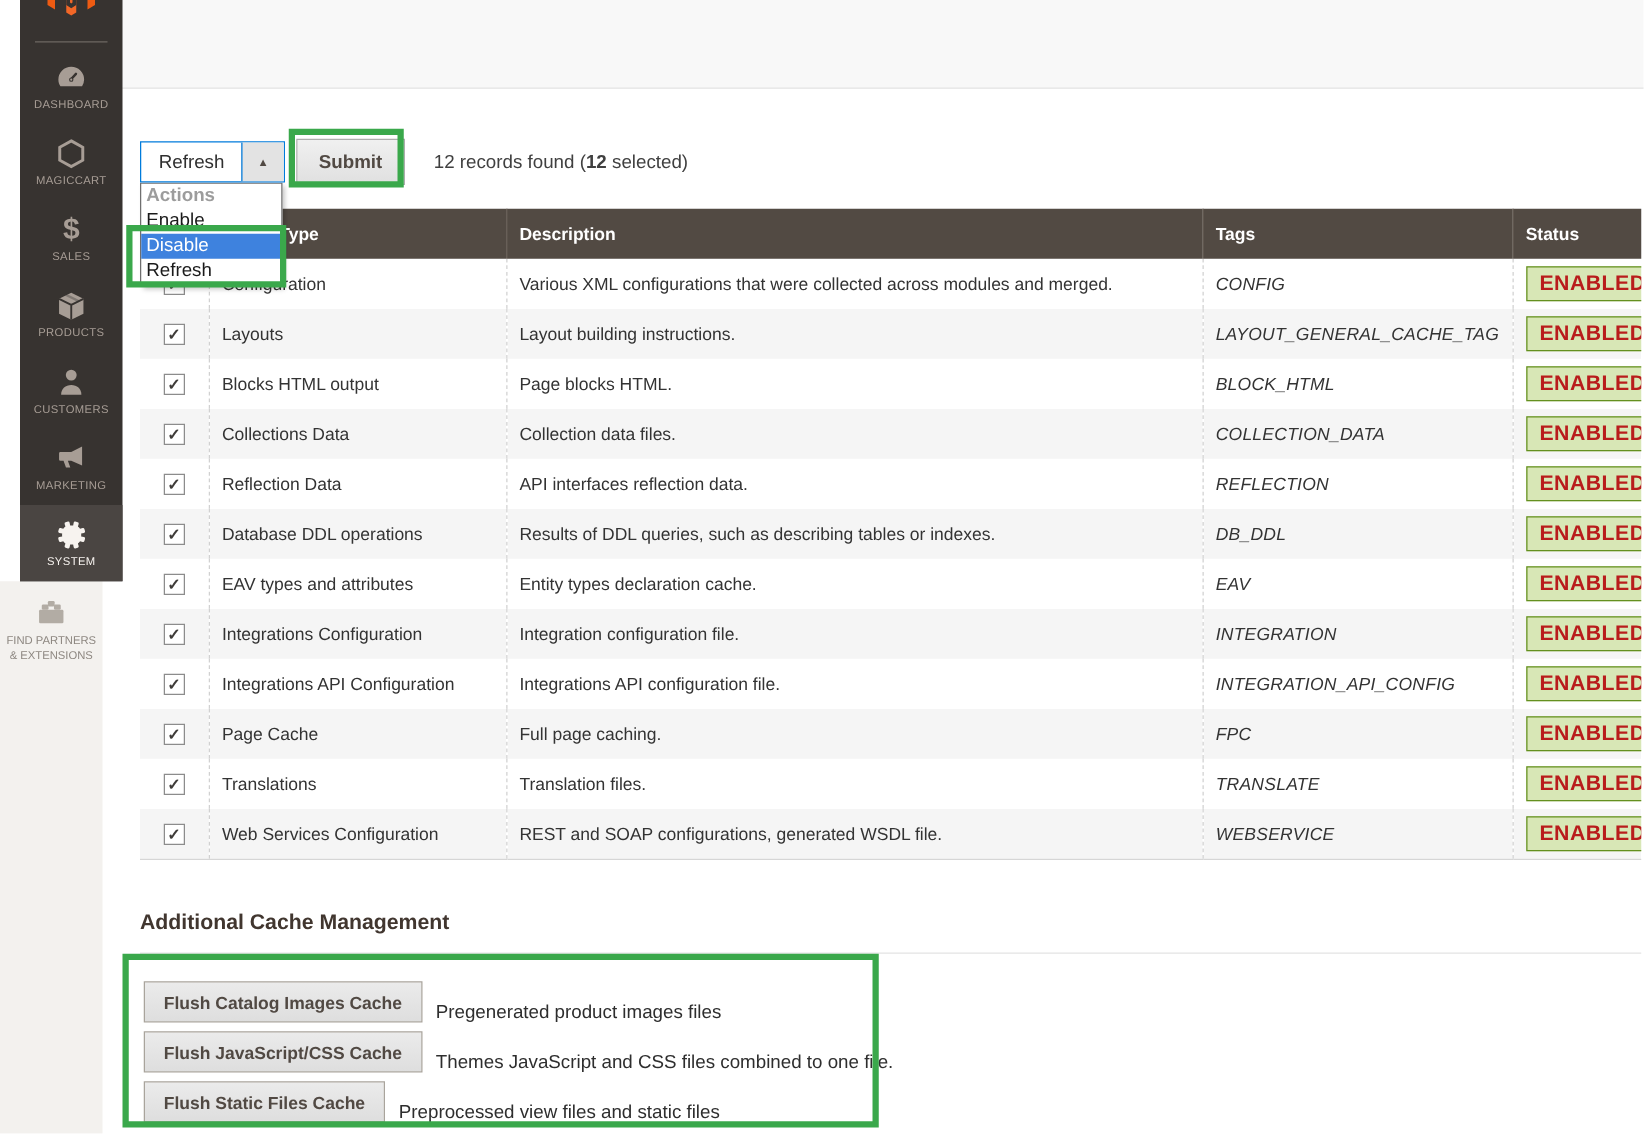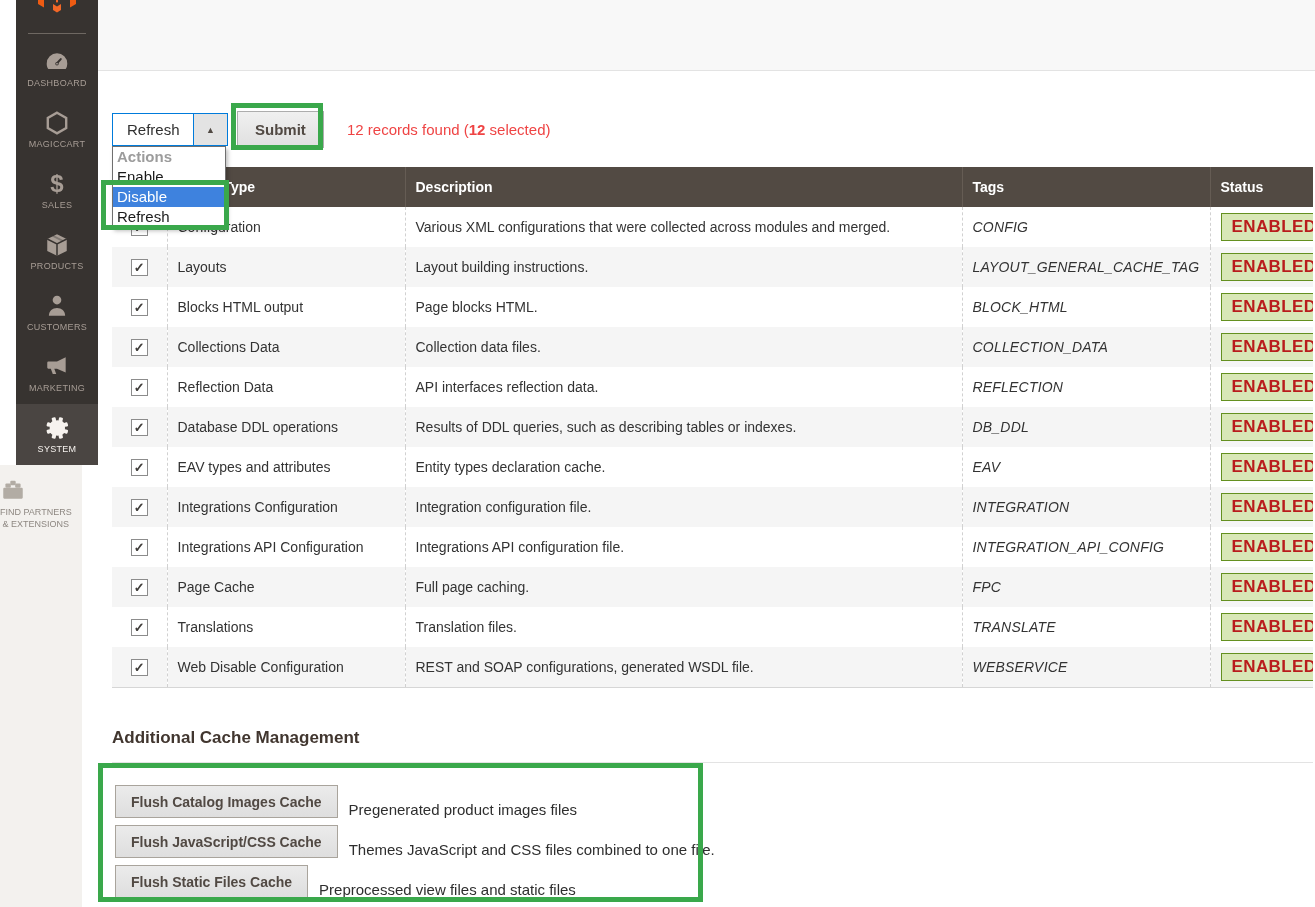--- a/index.html
+++ b/index.html
@@ -12,35 +12,35 @@
   .logo-wrap { position:absolute; left:19px; top:-27px; width:44px; height:44px; overflow:visible; }
   .sidebar-divider { position:absolute; left:12px; top:33px; width:58px; height:1px; background:#6e6862; }
   .nav-items { position:absolute; left:0; top:38px; width:82px; }
   .nav-item { height:61px; display:flex; flex-direction:column; align-items:center; justify-content:center; gap:3px; color:#a79d95; cursor:pointer; }
   .nav-item.active { background:#4a4542; color:#f7f3ef; }
   .nav-icon { width:26px; height:26px; display:flex; align-items:center; justify-content:center; }
   .nav-icon svg { width:26px; height:26px; }
   .dollar-glyph { font-size:24px; font-weight:bold; line-height:1; }
   .nav-label { font-size:9px; letter-spacing:.3px; color:inherit; text-align:center; line-height:1.2; }
   .sidebar-footer { position:absolute; left:0; top:465px; width:82px; height:442px; background:#f3f1ee; z-index:4; }
-  .footer-item { margin-top:12px; display:flex; flex-direction:column; align-items:flex-start; gap:3px; color:#8d8781; cursor:pointer; }
+  .footer-item { margin-top:12px; display:flex; flex-direction:column; align-items:center; gap:3px; color:#8d8781; cursor:pointer; }
   .footer-item .nav-icon { color:#b2aca4; }
   .footer-label { font-size:9px; color:#8d8781; text-align:center; line-height:1.35; }
 
   
   .top-band { position:absolute; left:82px; top:0; width:1233px; height:71px; background:#f8f8f8; border-bottom:1px solid #e3e3e3; z-index:1; }
   .flush-storage-btn { position:absolute; right:253px; top:22px; background:none; border:none; font-family:inherit; font-size:17px; font-weight:600; color:#41362f; cursor:pointer; white-space:nowrap; }
   .flush-magento-btn { position:absolute; left:1009px; top:11px; height:46px; padding:0 21px; background:#eb5202; border:none; color:#ffffff; font-family:inherit; font-size:17px; font-weight:600; cursor:pointer; }
 
   
   .action-select { position:absolute; left:112px; top:113px; width:116px; height:33px; background:#ffffff; border:1px solid #007bdb; display:flex; cursor:pointer; z-index:21; }
   .action-select-value { flex:1; display:flex; align-items:center; padding-left:14px; font-size:15px; color:#303030; }
   .action-select-arrow { width:34px; background:#e3e3e3; border-left:1px solid #007bdb; display:flex; align-items:center; justify-content:center; font-size:9px; color:#514943; }
   .submit-btn { position:absolute; left:237px; top:111px; height:37px; padding:0 17px; background:linear-gradient(#f0f0f0,#e0e0e0); border:1px solid #adadad; font-family:inherit; font-size:15px; font-weight:600; color:#514943; cursor:pointer; z-index:21; }
-  .records-line { position:absolute; left:347px; top:121px; font-size:15px; color:#ef4444; z-index:2; }
+  .records-line { position:absolute; left:347px; top:121px; font-size:15px; color:#404040; z-index:2; }
   .records-line b { font-weight:bold; }
 
   
   .dropdown-panel { position:absolute; left:112px; top:146px; width:114px; background:#ffffff; border:1px solid #6f6f6f; box-shadow:2px 3px 4px rgba(0,0,0,.25); z-index:20; }
   .dd-option { height:20px; line-height:20px; padding-left:4px; font-size:15px; color:#1a1a1a; cursor:pointer; white-space:nowrap; }
   .dd-option.group { font-weight:bold; color:#9c9c9c; cursor:default; }
   .dd-option.selected { background:#3e82de; color:#ffffff; }
 
   
   .grid-wrap { position:absolute; left:112px; top:167px; width:1201px; z-index:2; }
@@ -323,21 +323,21 @@
     <td class="col-type">Translations</td>
     <td class="col-desc">Translation files.</td>
     <td class="col-tags">TRANSLATE</td>
     <td class="col-status"><span class="badge">ENABLED</span></td>
   </tr>
 
   <tr>
     <td class="col-check"><span class="checkbox">
                 <span class="check-mark">✓</span>
               </span></td>
-    <td class="col-type">Web Disable Configuration</td>
+    <td class="col-type">Web Services Configuration</td>
     <td class="col-desc">REST and SOAP configurations, generated WSDL file.</td>
     <td class="col-tags">WEBSERVICE</td>
     <td class="col-status"><span class="badge">ENABLED</span></td>
   </tr>
 </tbody>
     </table>
   </div>
 
   <div class="additional-heading">Additional Cache Management</div>
   <div class="additional-rule"></div>

